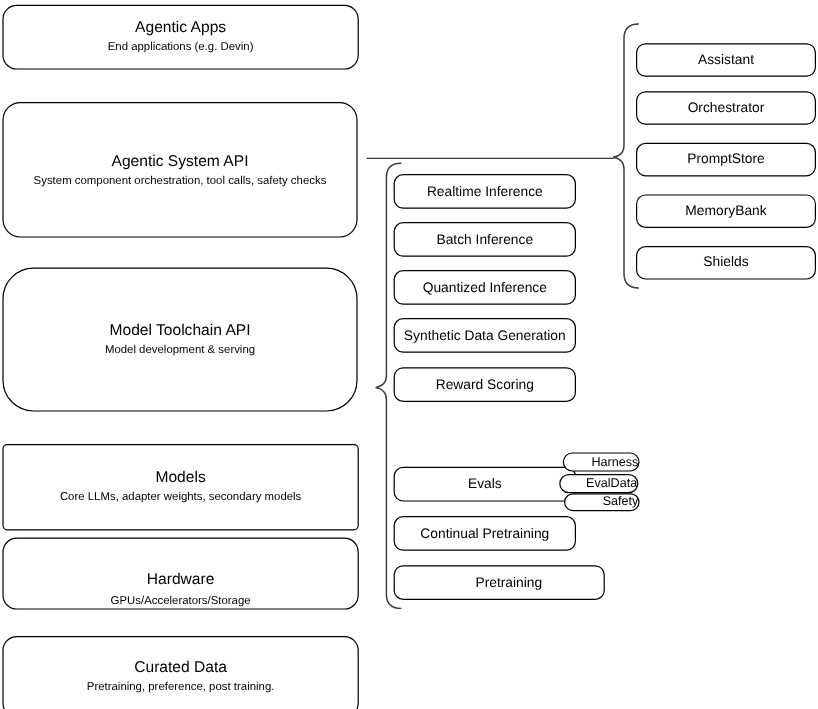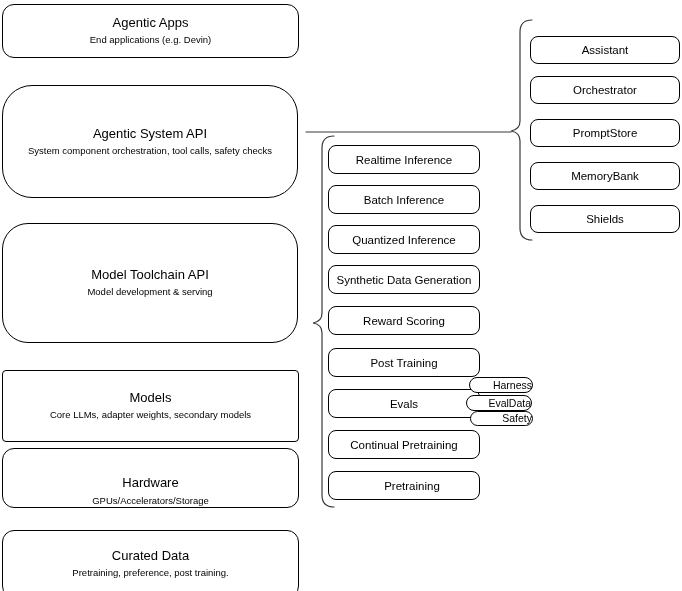--- a/index.html
+++ b/index.html
@@ -42,21 +42,21 @@
     <path d="M306 132 H 511"></path>
     <path d="M532 20 C524 20 520 24 520 32 L520 121 C520 127 517 130 511 131 C517 132 520 135 520 141 L520 228 C520 236 524 240 532 240"></path>
     <path d="M334 136 C326 136 322 140 322 148 L322 313 C322 319 319 322 313 323 C319 324 322 327 322 333 L322 495 C322 503 326 507 334 507"></path>
   </svg>
 
   <div class="node" style="left:2px;top:4px;width:297px;height:54px;border-radius:12px;">
     <div class="title">Agentic Apps</div>
     <div class="subtitle">End applications (e.g. Devin)</div>
   </div>
 
-  <div class="node" style="left:2px;top:85px;width:296px;height:113px;border-radius:30px;align-items:center;">
+  <div class="node" style="left:2px;top:85px;width:296px;height:113px;border-radius:15px;align-items:center;">
     <div class="title">Agentic System API</div>
     <div class="subtitle">System component orchestration, tool calls, safety checks</div>
   </div>
 
   <div class="node" style="left:2px;top:223px;width:296px;height:120px;border-radius:26px;">
     <div class="title">Model Toolchain API</div>
     <div class="subtitle">Model development &amp; serving</div>
   </div>
 
   <div class="node" style="left:2px;top:370px;width:297px;height:72px;border-radius:4px;">
@@ -82,30 +82,27 @@
   </div>
   <div class="node small" style="left:328px;top:225px;width:152px;height:29px;">
     <div class="label">Quantized Inference</div>
   </div>
   <div class="node small" style="left:328px;top:265px;width:152px;height:29px;">
     <div class="label">Synthetic Data Generation</div>
   </div>
   <div class="node small" style="left:328px;top:306px;width:152px;height:29px;">
     <div class="label">Reward Scoring</div>
   </div>
-  <div class="node small" style="left:328px;top:348px;width:152px;height:29px;">
-    <div class="label">Post Training</div>
-  </div>
   <div class="node small" style="left:328px;top:389px;width:152px;height:29px;">
     <div class="label">Evals</div>
   </div>
   <div class="node small" style="left:328px;top:430px;width:152px;height:29px;">
     <div class="label">Continual Pretraining</div>
   </div>
-  <div class="node small" style="left:328px;top:471px;width:152px;height:29px;padding-left:16px;">
+  <div class="node small" style="left:328px;top:471px;width:176px;height:29px;padding-left:16px;">
     <div class="label">Pretraining</div>
   </div>
 
   <div class="tag" style="left:469px;top:377px;width:64px;height:16px;">
     <span>Harness</span>
   </div>
   <div class="tag" style="left:466px;top:395px;width:66px;height:16px;">
     <span>EvalData</span>
   </div>
   <div class="tag" style="left:470px;top:411px;width:63px;height:15px;">

